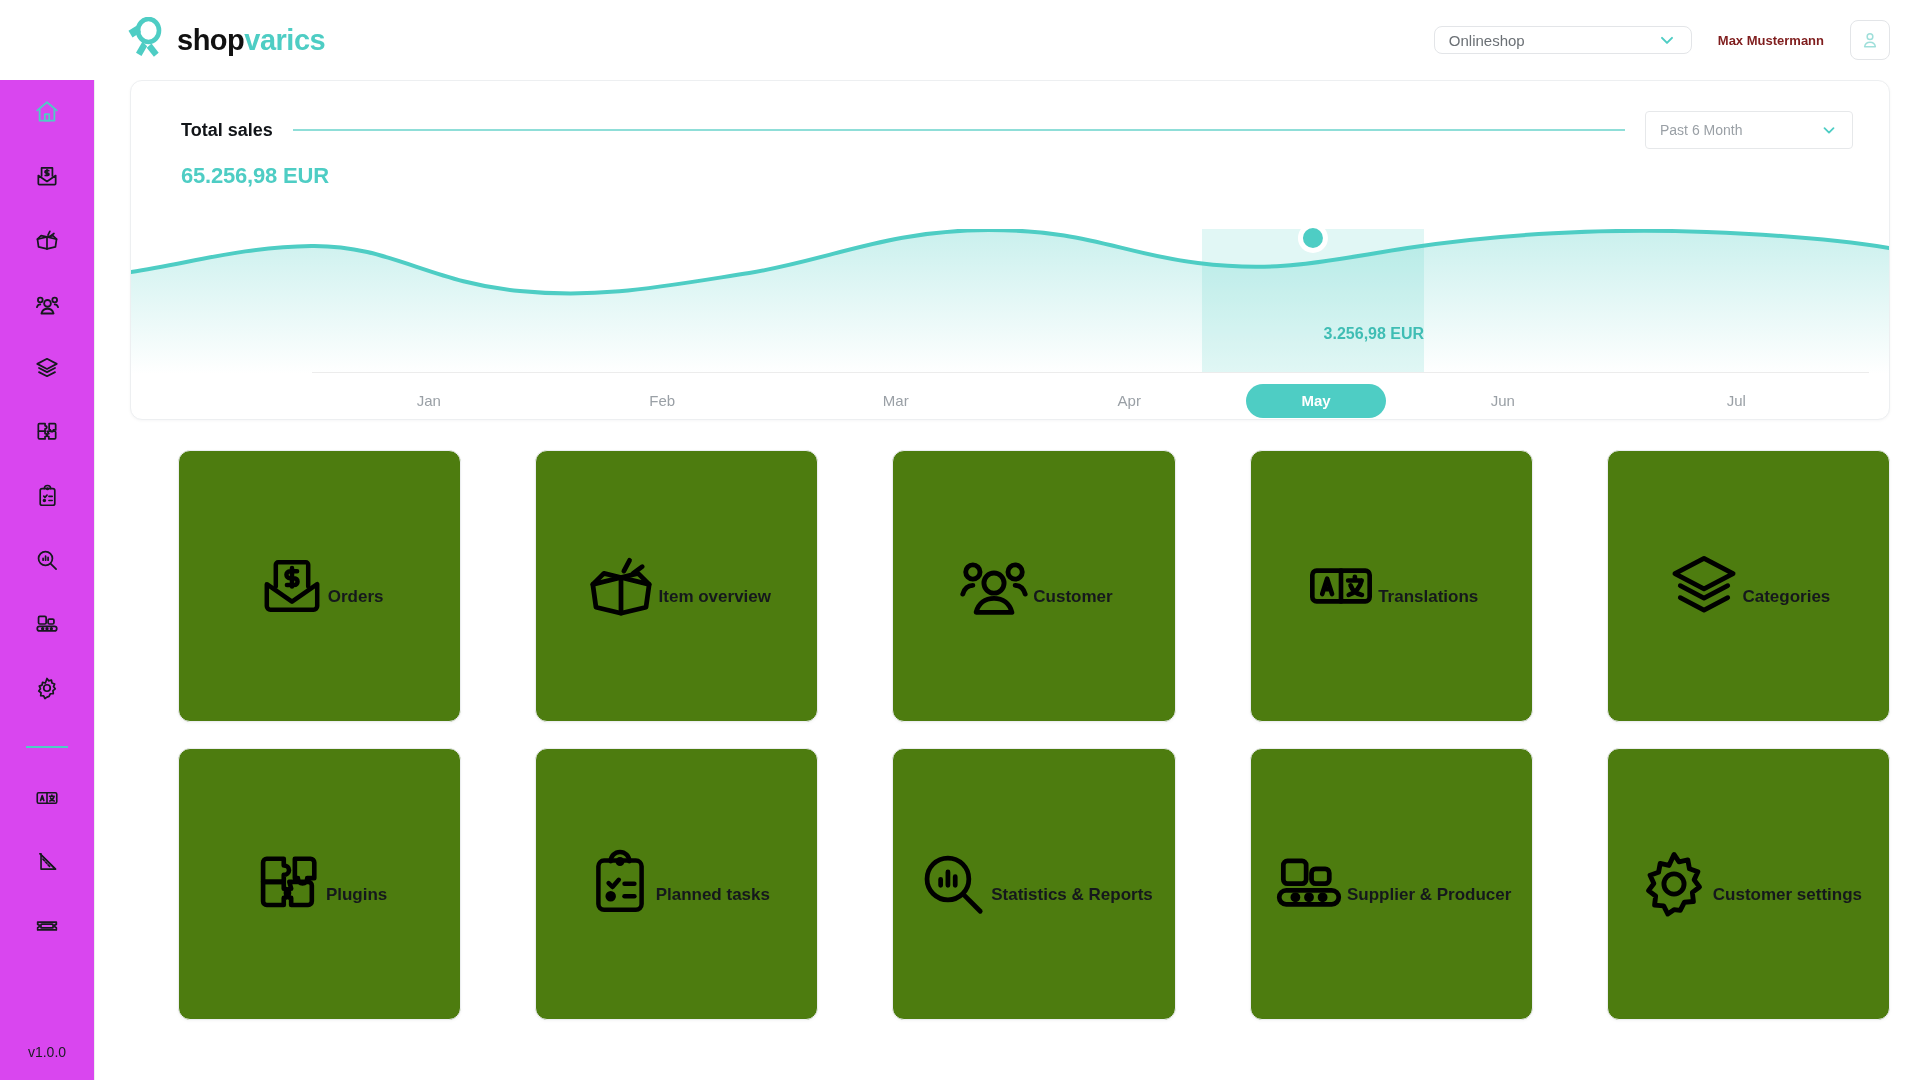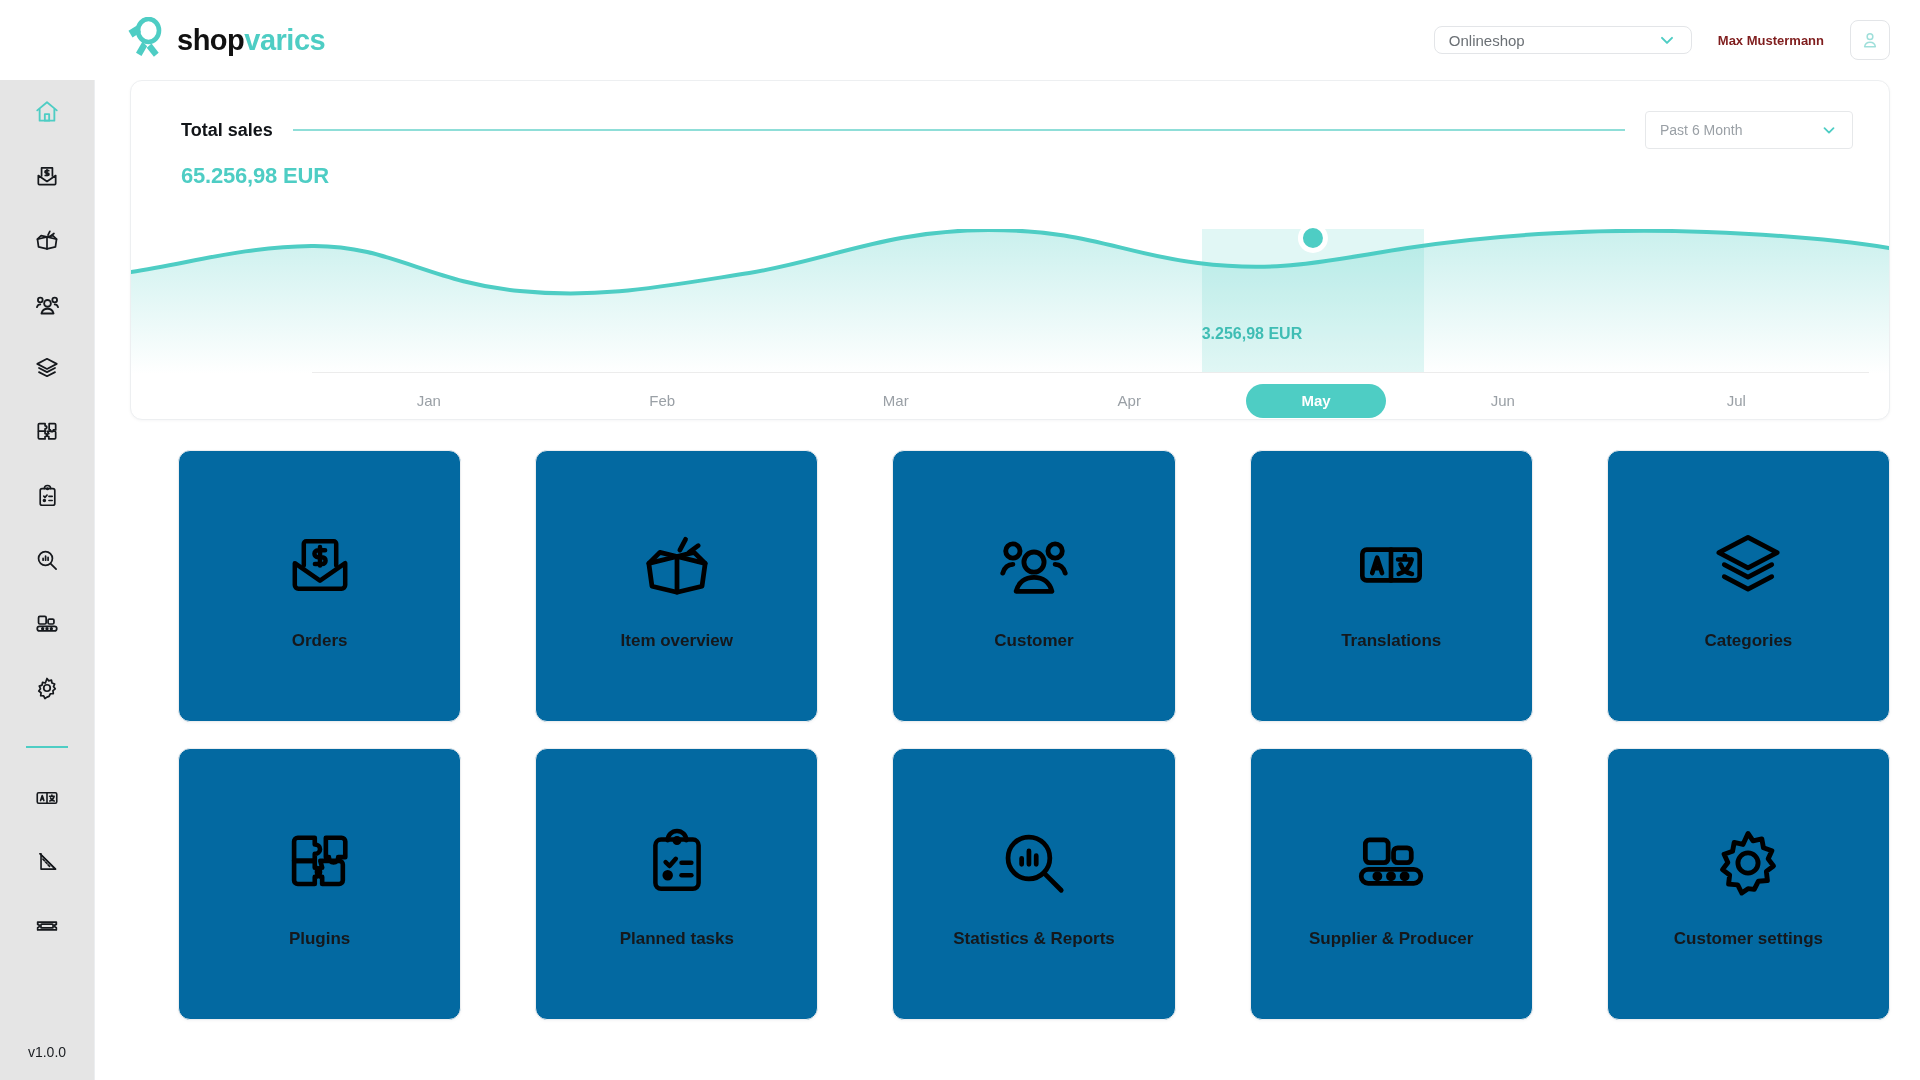--- a/index.html
+++ b/index.html
@@ -37,21 +37,21 @@
   .user-name { font-size: 13px; font-weight: bold; color: #7f1d1d; white-space: nowrap; }
   .user-btn {
     width: 40px; height: 40px; border: 1px solid #e3e5e8; border-radius: 8px;
     display: flex; align-items: center; justify-content: center; background: #fff;
   }
 
   
   .sidebar {
     position: absolute; left: 0; top: 0;
     width: 95px; height: 1080px;
-    background: #e5e5e5;
+    background: #d946ef;
     border-right: 1px solid #eceef0;
     display: flex; flex-direction: column; align-items: center;
     padding-top: 92px;
     z-index: 4;
   }
   .nav-item {
     width: 58px; height: 40px;
     display: flex; align-items: center; justify-content: center;
     margin-bottom: 24px;
   }
@@ -90,40 +90,40 @@
 
   .chart-wrap { position: absolute; left: 0; right: 0; top: 148px; height: 190px; }
   .chart-svg { display: block; width: 100%; height: 145px; }
   .axis-line { position: absolute; left: 181px; right: 20px; top: 143px; height: 1px; background: #ececec; }
 
   .hl-col {
     position: absolute; top: 0; width: 220px; height: 143px;
     background: rgba(78,205,196,0.17);
   }
   .hl-value {
-    position: absolute; width: 220px; text-align: left; top: 96px;
+    position: absolute; width: 220px; text-align: right; top: 96px;
     font-size: 16px; font-weight: bold; color: #3fbdb4;
   }
   .months {
     position: absolute; left: 181px; right: 36px; top: 155px; height: 34px;
     display: flex;
   }
   .month { flex: 1; text-align: center; font-size: 15px; color: #9aa0a6; line-height: 34px; }
   .month.active {
     background: #4ecdc4; color: #fff; font-weight: bold;
     border-radius: 17px; max-width: 140px; margin: 0 auto;
   }
 
   
   .tiles { display: grid; grid-template-columns: repeat(5, 1fr); gap: 26px; margin-top: 30px; }
   .tile {
-    background: #0369a1; border: 1px solid #eceef0; border-radius: 12px;
+    background: #4d7c0f; border: 1px solid #eceef0; border-radius: 12px;
     box-shadow: 0 1px 3px rgba(16,24,40,0.045);
     height: 272px;
-    display: flex; flex-direction: column; align-items: center; justify-content: center; margin-left: 48px;
+    display: flex; flex-direction: row; align-items: center; justify-content: center; margin-left: 48px;
   }
   .tile-icon { height: 88px; display: flex; align-items: center; justify-content: center; }
   .tile-label { font-size: 17px; font-weight: bold; color: #15181c; margin-top: 22px; }
   svg { display: block; }
 </style>
 </head>
 <body>
 
 <div id="app">
 

